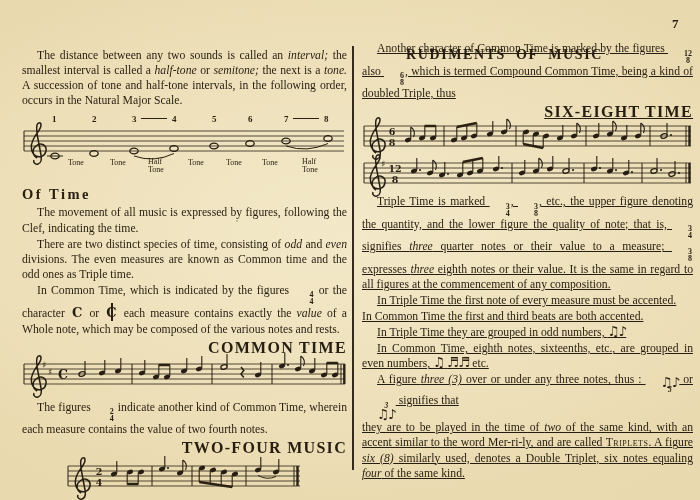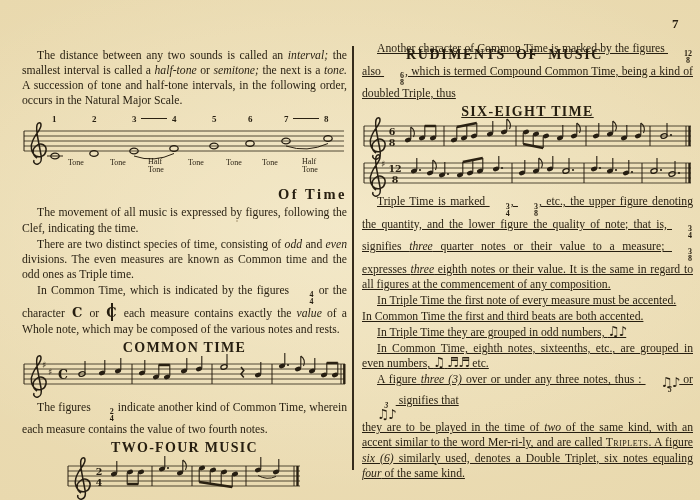--- a/index.html
+++ b/index.html
@@ -17,22 +17,22 @@
   .hdr-page{position:absolute;left:672px;top:16px;font-weight:bold;font-size:13px;}
   
   .col{position:absolute;font-size:11.7px;line-height:15.1px;text-align:justify;}
   .col-left{left:22px;top:48px;width:325px;}
   .col-right{left:362px;top:41px;width:331px;text-decoration:underline;}
   .divider{position:absolute;left:352px;top:46px;width:1.6px;height:424px;background:#352b1b;}
   p{margin:0 0 1px 0;}
   .ind{text-indent:15px;}
   i{font-style:italic;}
   .sc{font-variant:small-caps;letter-spacing:.5px;}
-  h2.oftime{margin:6px 0 3px;text-align:right;font-size:14.5px;letter-spacing:2.5px;font-weight:bold;}
-  h3.fig{margin:3px 0 1px;text-align:center;font-size:14px;letter-spacing:1.3px;font-weight:bold;white-space:nowrap;}
+  h2.oftime{margin:6px 0 3px;text-align:left;font-size:14.5px;letter-spacing:2.5px;font-weight:bold;}
+  h3.fig{margin:3px 0 1px;text-align:right;font-size:16px;letter-spacing:1.3px;font-weight:bold;white-space:nowrap;}
   
   .frac{display:inline-flex;flex-direction:column;align-items:center;vertical-align:-3.5px;
         font-weight:bold;font-size:8px;line-height:7px;padding:0 1px;}
   .timesym{font-family:"DejaVu Serif",serif;font-weight:bold;font-size:13px;position:relative;padding:0 2px;}
   .timesym.cut::after{content:"";position:absolute;left:50%;top:-2px;bottom:-1px;width:1.2px;background:currentColor;}
   .noteglyph{font-family:"DejaVu Sans",sans-serif;font-size:13.5px;letter-spacing:-1px;line-height:10px;}
   .triplet{display:inline-flex;flex-direction:column;align-items:center;vertical-align:-4px;line-height:8px;}
   .triplet .tripnum{font-size:7.5px;font-style:italic;font-weight:bold;line-height:6px;}
   .triplet.over .tripnum{order:-1;}
   
@@ -342,18 +342,18 @@
   <p>In Common Time the first and third beats are both accented.</p>
   <p class="ind">In Triple Time they are grouped in odd numbers, <span class="noteglyph">♫♪</span></p>
   <p class="ind">In Common Time, eighth notes, sixteenths, etc., are grouped in even numbers, <span class="noteglyph">♫</span> <span class="noteglyph">♬♬</span> etc.</p>
   <p class="ind">A figure <i>three (3)</i> over or under any three notes, thus : <span class="triplet under">
         <span class="noteglyph">♫♪</span>
         <span class="tripnum">3</span>
       </span> or <span class="triplet over">
         <span class="noteglyph">♫♪</span>
         <span class="tripnum">3</span>
       </span> signifies that</p>
-  <p>they are to be played in the time of <i>two</i> of the same kind, with an accent similar to the word Mer-ri-ly, and are called <span class="sc">Triplets</span>.  A figure <i>six (6)</i> similarly used, denotes a Double Triplet, six notes equaling <i>four</i> of the same kind.</p>
+  <p>they are to be played in the time of <i>two</i> of the same kind, with an accent similar to the word Mer-ri-ly, and are called <span class="sc">Triplets</span>.  A figure <i>six (8)</i> similarly used, denotes a Double Triplet, six notes equaling <i>four</i> of the same kind.</p>
 
 </div>
 
 <div class="speck" style="left:90px;top:87px;width:3px;height:3px;"></div>
 <div class="speck" style="left:236px;top:220px;width:2px;height:2px;"></div>
 
 </body></html>

